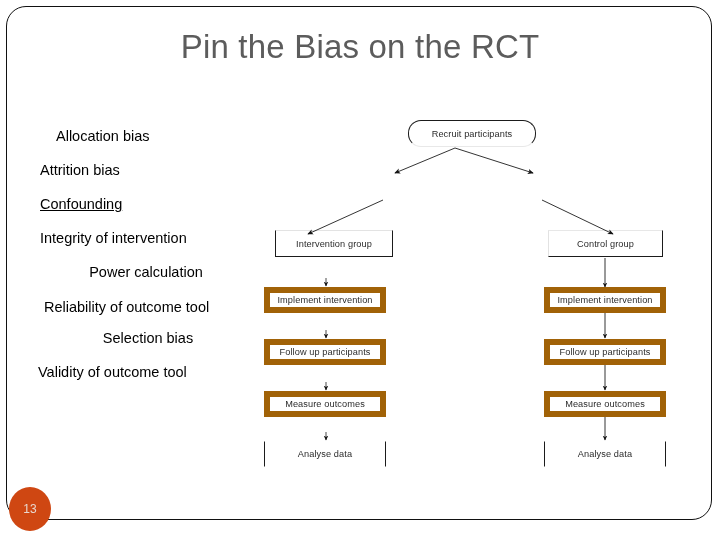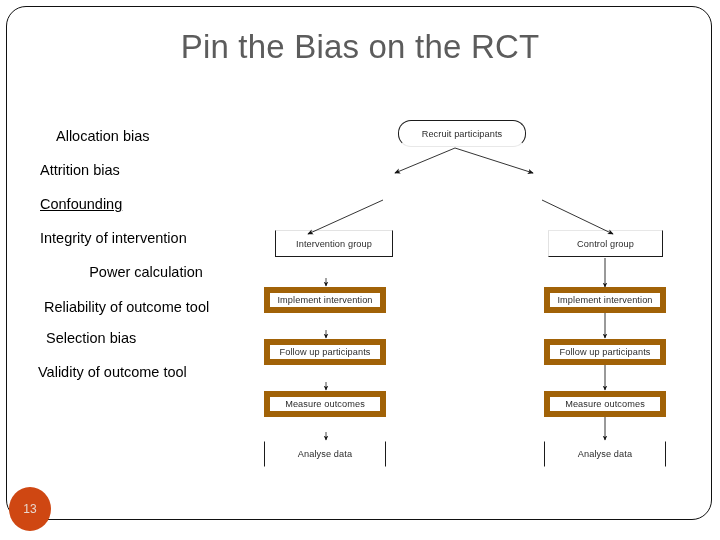--- a/index.html
+++ b/index.html
@@ -108,21 +108,21 @@
     <div class="bias-item" style="margin-left:40px;">Attrition bias</div>
 
     <div class="bias-item" style="margin-left:40px;text-decoration:underline;">Confounding</div>
 
     <div class="bias-item" style="margin-left:40px;">Integrity of intervention</div>
 
     <div class="bias-item" style="margin-left:42px;text-align:center;">Power calculation</div>
 
     <div class="bias-item w" style="margin-left:44px;width:185px;">Reliability of outcome tool</div>
 
-    <div class="bias-item" style="margin-left:46px;">Selection bias</div>
+    <div class="bias-item" style="margin-left:46px;text-align:center;">Selection bias</div>
 
     <div class="bias-item" style="margin-left:38px;">Validity of outcome tool</div>
   </div>
 
   <div id="flow">
 
     <svg width="470" height="360">
       <defs>
         <marker id="ah" markerWidth="7" markerHeight="7" refX="5.2" refY="3" orient="auto" markerUnits="userSpaceOnUse">
           <path d="M0,0.4 L6,3 L0,5.6 L1.5,3 Z" fill="#141414"></path>
@@ -143,21 +143,21 @@
       <line x1="76" y1="220" x2="76" y2="228" stroke="#1d1d1d" stroke-width="0.8" marker-end="url(#ahs)"></line>
       <line x1="76" y1="272" x2="76" y2="280" stroke="#1d1d1d" stroke-width="0.8" marker-end="url(#ahs)"></line>
       <line x1="76" y1="322" x2="76" y2="330" stroke="#1d1d1d" stroke-width="0.8" marker-end="url(#ahs)"></line>
 
       <line x1="355" y1="148" x2="355" y2="177" stroke="#1d1d1d" stroke-width="0.9" marker-end="url(#ahs)"></line>
       <line x1="355" y1="203" x2="355" y2="228" stroke="#1d1d1d" stroke-width="0.9" marker-end="url(#ahs)"></line>
       <line x1="355" y1="254" x2="355" y2="280" stroke="#1d1d1d" stroke-width="0.9" marker-end="url(#ahs)"></line>
       <line x1="355" y1="305" x2="355" y2="330" stroke="#1d1d1d" stroke-width="0.9" marker-end="url(#ahs)"></line>
     </svg>
 
-    <div class="node bx-tlr" style="left:148px;top:10px;width:128px;height:27px;border-radius:13px;">Recruit participants</div>
+    <div class="node bx-tlr" style="left:158px;top:10px;width:128px;height:27px;border-radius:13px;">Recruit participants</div>
 
 
     <div class="node bx-blr" style="left:25px;top:120px;width:118px;height:27px;">Intervention group</div>
 
     <div class="node bx-rb" style="left:298px;top:120px;width:115px;height:27px;">Control group</div>
 
     <div class="node bx-full" style="left:14px;top:177px;width:122px;height:26px;">Implement intervention</div>
 
     <div class="node bx-full" style="left:14px;top:229px;width:122px;height:26px;">Follow up participants</div>
 

